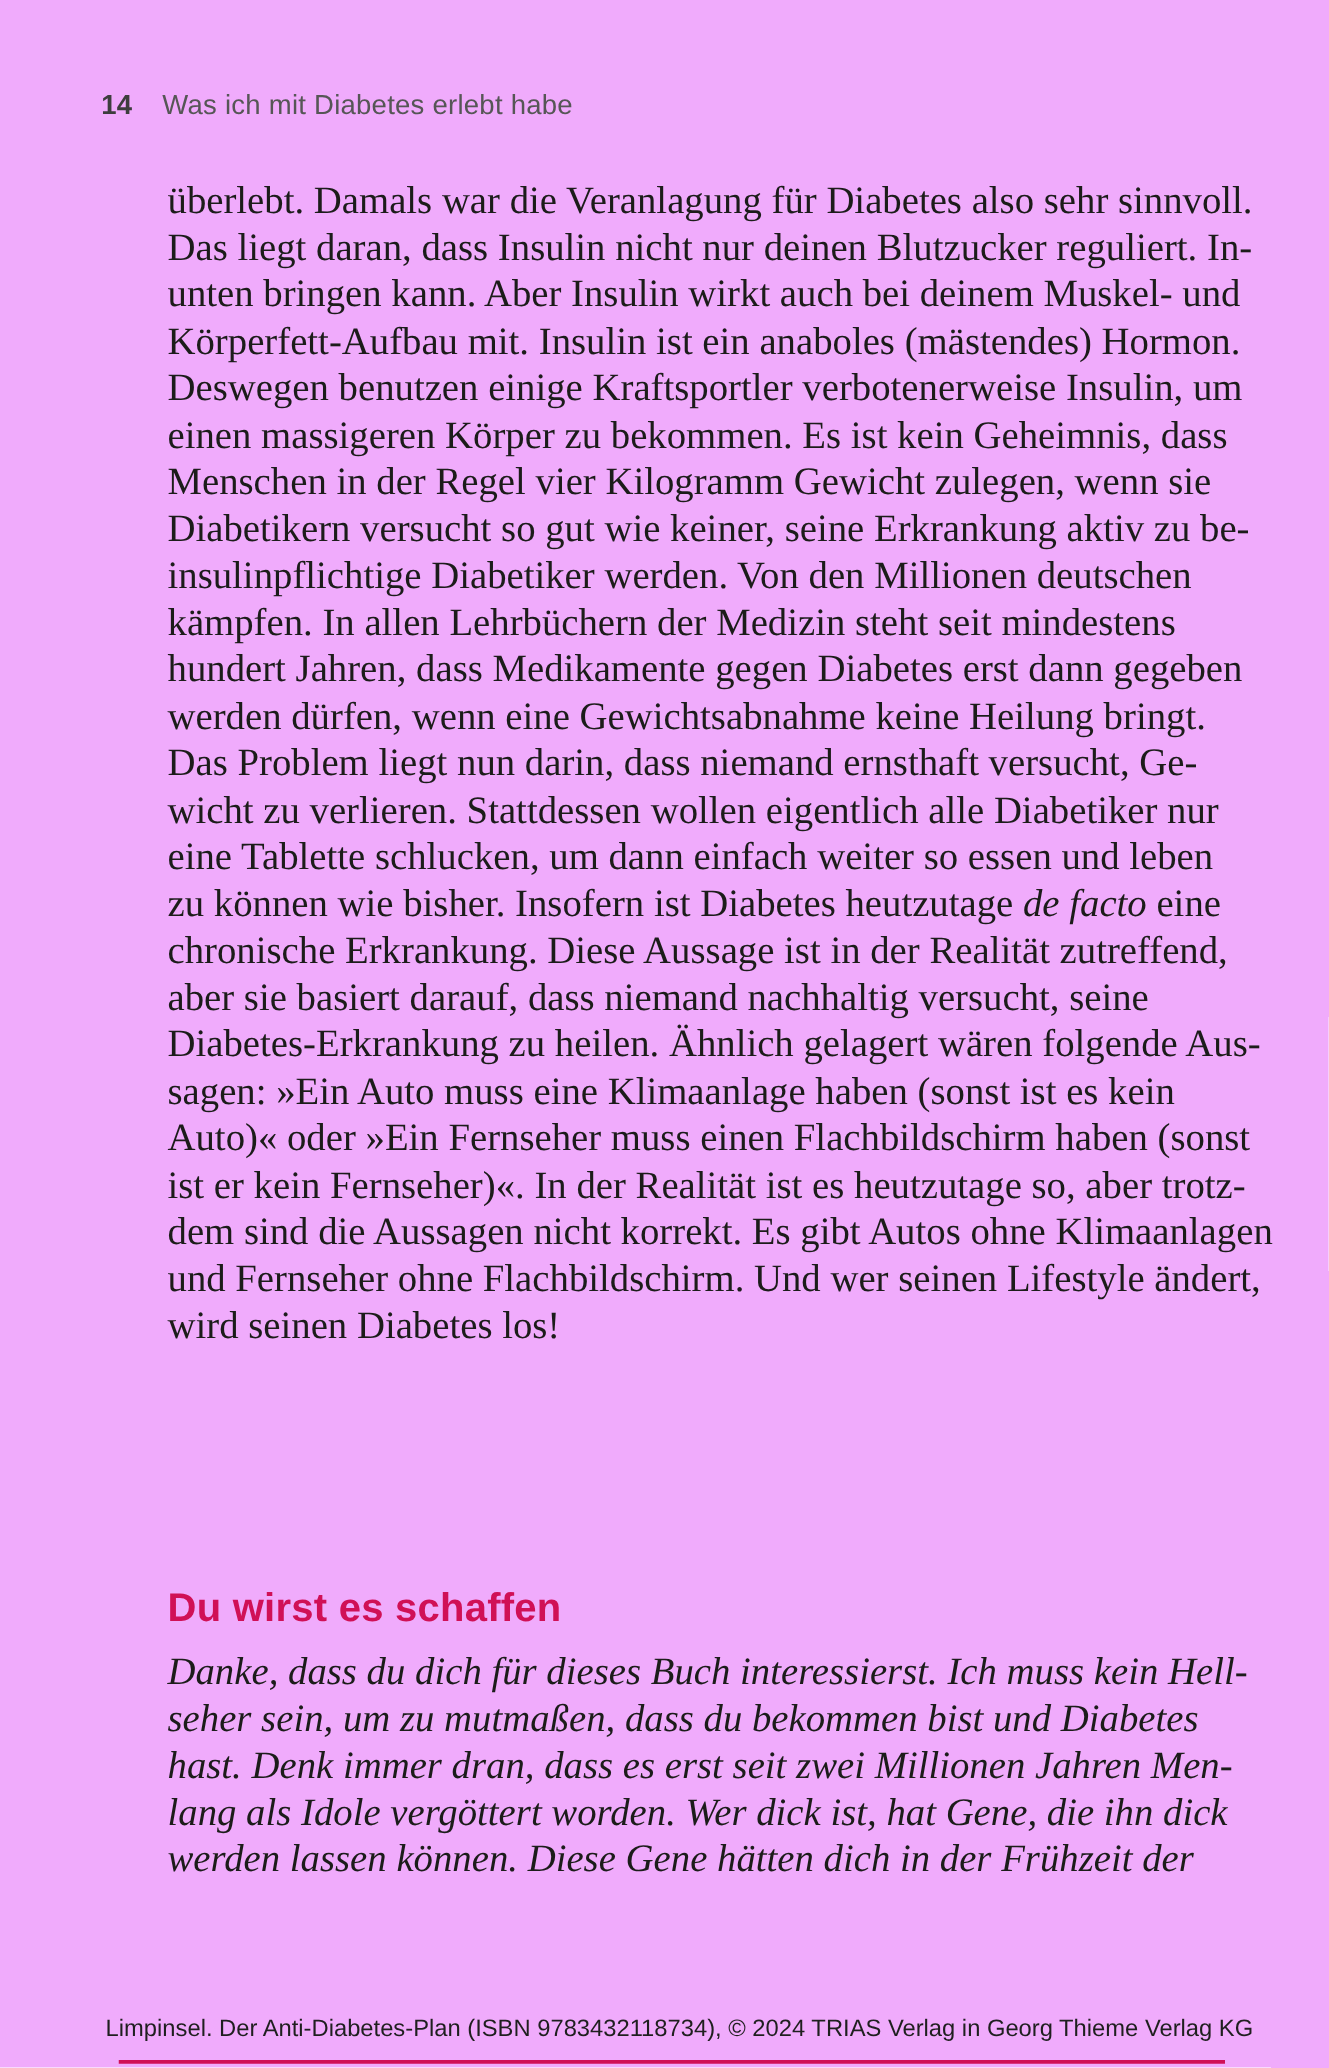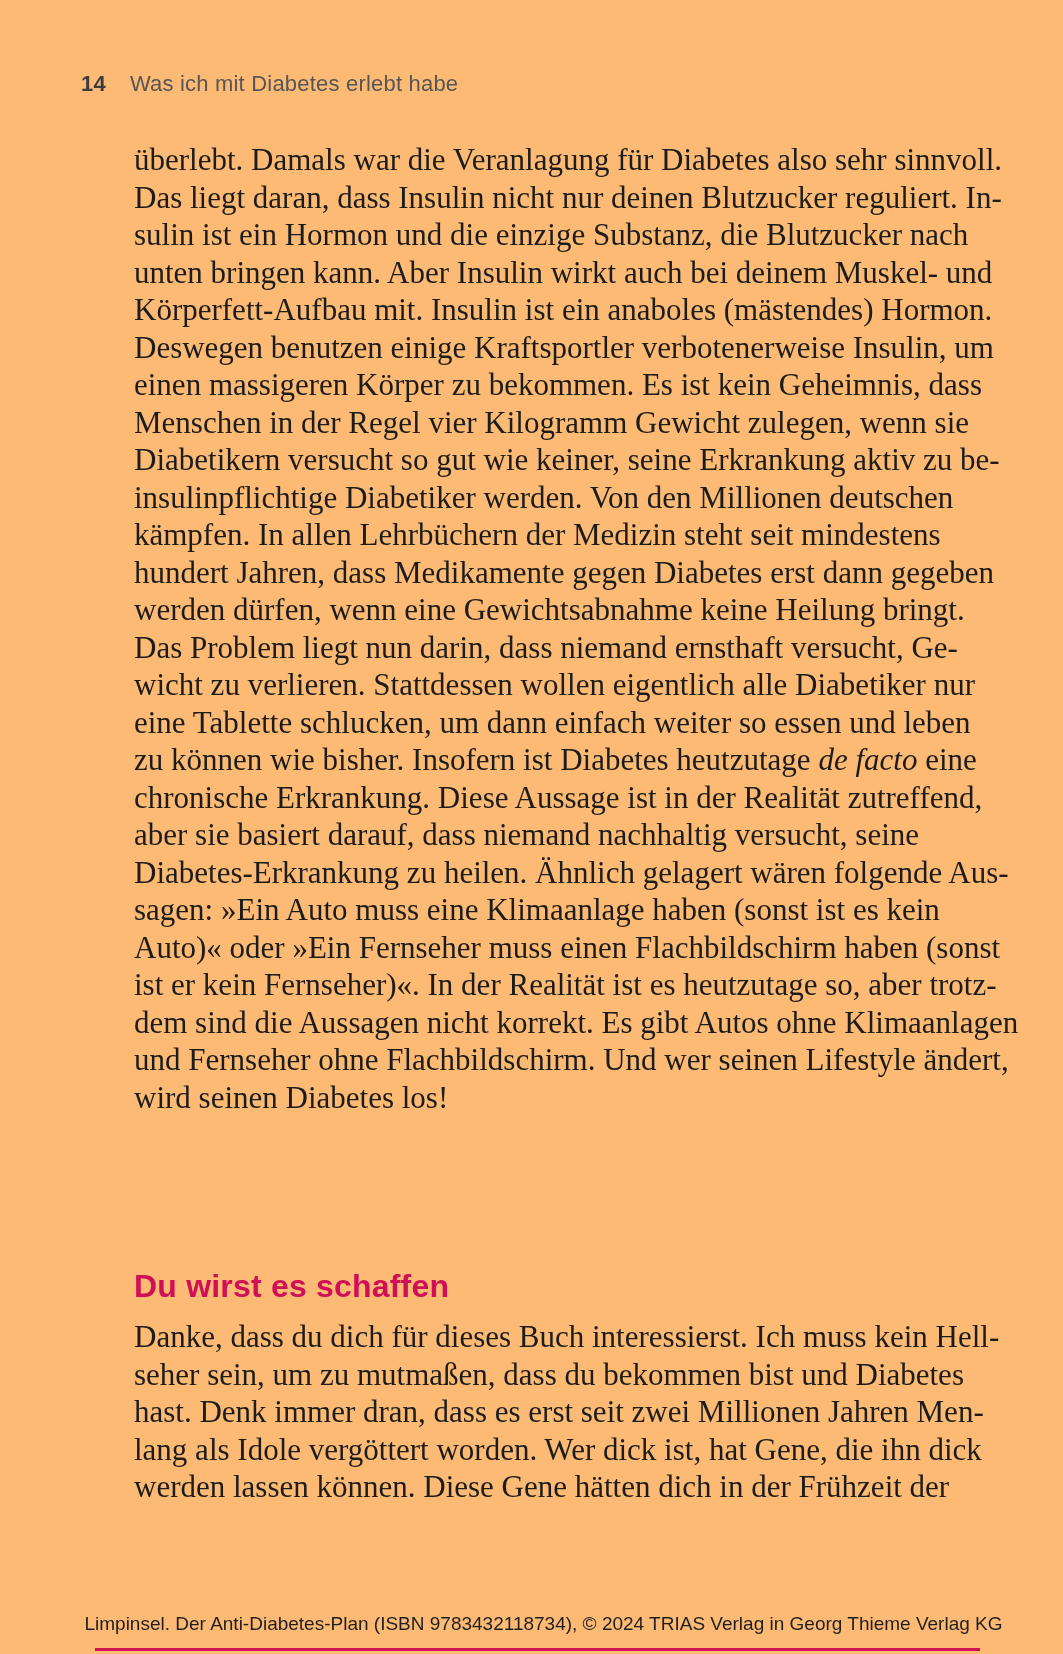--- a/index.html
+++ b/index.html
@@ -1,20 +1,20 @@
 <!DOCTYPE html>
 <html lang="de"><head>
 <meta charset="utf-8">
 <style>
   html, body { margin: 0; padding: 0; background: #ffffff; }
   .page {
     position: relative;
     width: 1063px;
     height: 1654px;
-    background: #fdba74;
+    background: #f0abfc;
     overflow: hidden;
     font-family: "Liberation Serif", serif;
   }
   
   .runhead {
     position: absolute;
     left: 81px;
     top: 70px;
     font-family: "Liberation Sans", sans-serif;
     font-size: 22px;
@@ -31,21 +31,21 @@
   
   .textblock {
     position: absolute;
     left: 134px;
     width: 745px;
     color: #1c1c1a;
     font-size: 31px;
     line-height: 37.5px;
   }
   #para1 { top: 141px; }
-  #para2 { top: 1318px; }
+  #para2 { top: 1318px; font-style: italic; }
   .line {
     text-align: justify;
     text-align-last: justify;
     height: 37.5px;
     white-space: nowrap;
   }
   .line.last-left { text-align-last: left; }
   .line i { font-style: italic; }
   
   .section-heading {
@@ -85,21 +85,20 @@
 
 <div class="page">
 
   <div class="runhead">
     <span class="pagenum">14</span><span>Was ich mit Diabetes erlebt habe</span>
   </div>
 
   <div id="para1" class="textblock">
       <div class="line"><span>überlebt. Damals war die Veranlagung für Diabetes also sehr sinnvoll.</span></div>
       <div class="line"><span>Das liegt daran, dass Insulin nicht nur deinen Blutzucker reguliert. In-</span></div>
-      <div class="line"><span>sulin ist ein Hormon und die einzige Substanz, die Blutzucker nach</span></div>
       <div class="line"><span>unten bringen kann. Aber Insulin wirkt auch bei deinem Muskel- und</span></div>
       <div class="line"><span>Körperfett-Aufbau mit. Insulin ist ein anaboles (mästendes) Hormon.</span></div>
       <div class="line"><span>Deswegen benutzen einige Kraftsportler verbotenerweise Insulin, um</span></div>
       <div class="line"><span>einen massigeren Körper zu bekommen. Es ist kein Geheimnis, dass</span></div>
       <div class="line"><span>Menschen in der Regel vier Kilogramm Gewicht zulegen, wenn sie</span></div>
       <div class="line"><span>Diabetikern versucht so gut wie keiner, seine Erkrankung aktiv zu be-</span></div>
       <div class="line"><span>insulinpflichtige Diabetiker werden. Von den Millionen deutschen</span></div>
       <div class="line"><span>kämpfen. In allen Lehrbüchern der Medizin steht seit mindestens</span></div>
       <div class="line"><span>hundert Jahren, dass Medikamente gegen Diabetes erst dann gegeben</span></div>
       <div class="line"><span>werden dürfen, wenn eine Gewichtsabnahme keine Heilung bringt.</span></div>

